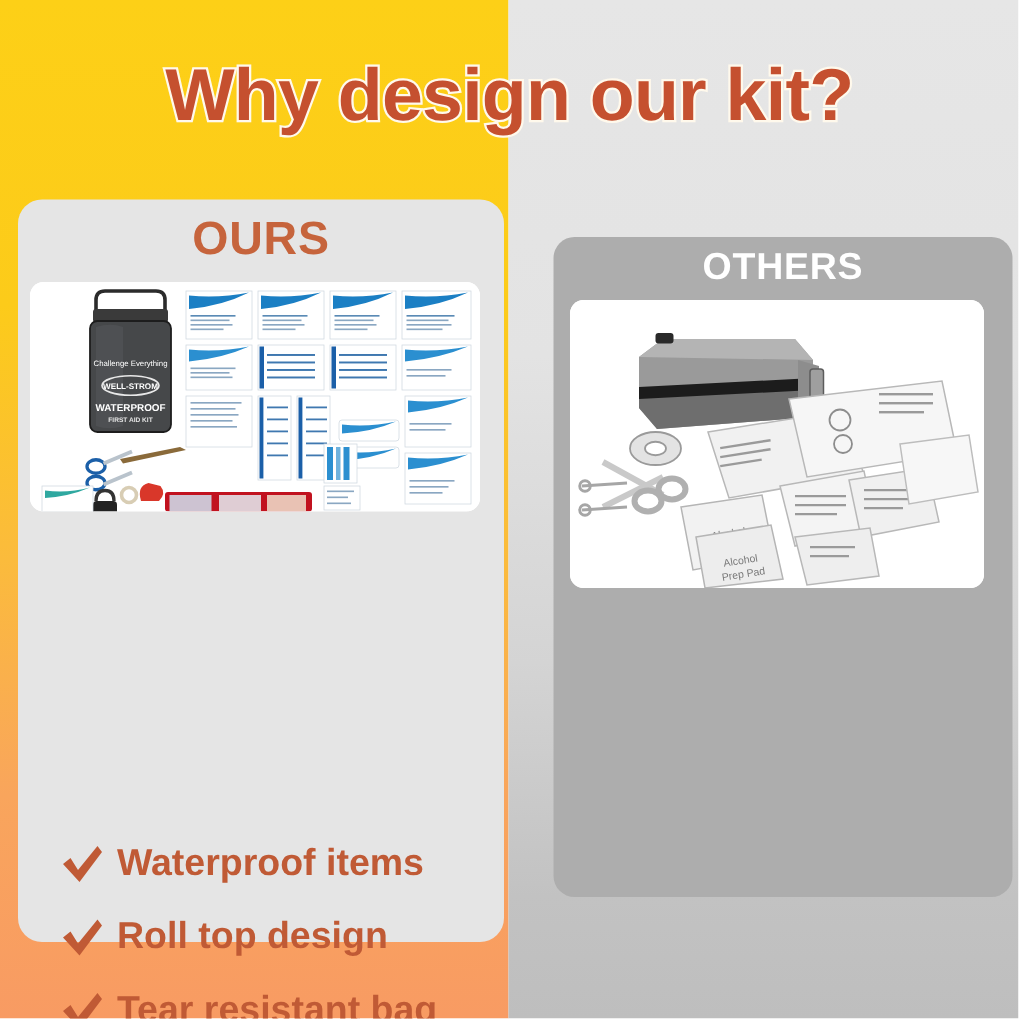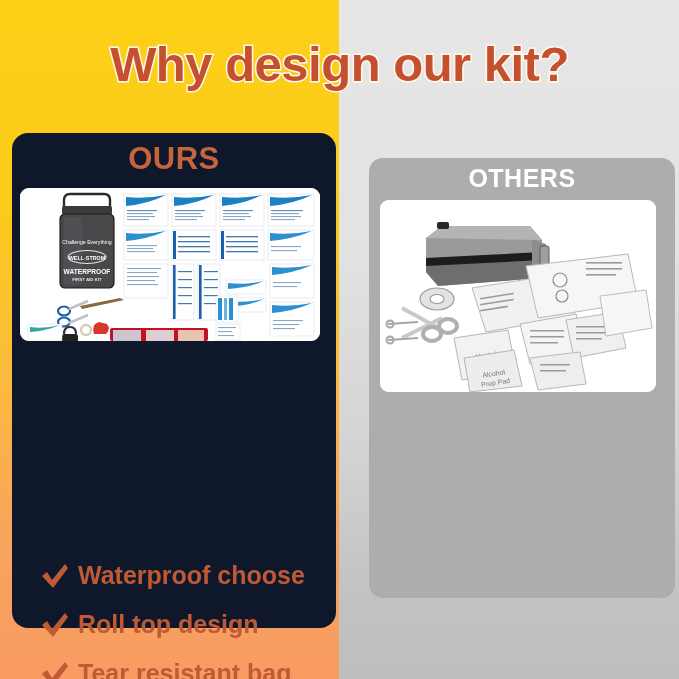--- a/index.html
+++ b/index.html
@@ -27,21 +27,21 @@
     font-size:49px; font-weight:bold; letter-spacing:-0.5px;
     color:#C5502F;
     -webkit-text-stroke:3px #FFF9EC;
     paint-order:stroke fill;
     z-index:5;
   }
 
   
   #ours-panel {
     position:absolute; left:12px; top:133px; width:324px; height:495px;
-    background:#0f172a; border-radius:16px; z-index:3;
+    background:#e5e5e5; border-radius:16px; z-index:3;
   }
   #ours-title {
     text-align:center; color:#C6643C;
     font-size:31px; font-weight:bold; letter-spacing:0.5px;
     padding-top:8px;
   }
   #ours-photo {
     position:absolute; left:8px; top:55px; width:300px; height:153px;
     background:#FFFFFF; border-radius:9px; overflow:hidden;
   }
@@ -269,21 +269,21 @@
     </svg>
   </div>
 
   <div class="feat-list" id="ours-feats">
     <div class="feat-row">
       <span class="mark">
         <svg width="30" height="28" viewBox="0 0 30 28">
             <path d="M2 14 L7 10 L12 18 L25 2 L28 6 L13 26 Z" fill="#C05A35"></path>
           </svg>
       </span>
-      <span class="feat-label">Waterproof choose</span>
+      <span class="feat-label">Waterproof items</span>
     </div>
     <div class="feat-row">
       <span class="mark">
         <svg width="30" height="28" viewBox="0 0 30 28">
             <path d="M2 14 L7 10 L12 18 L25 2 L28 6 L13 26 Z" fill="#C05A35"></path>
           </svg>
       </span>
       <span class="feat-label">Roll top design</span>
     </div>
     <div class="feat-row">

